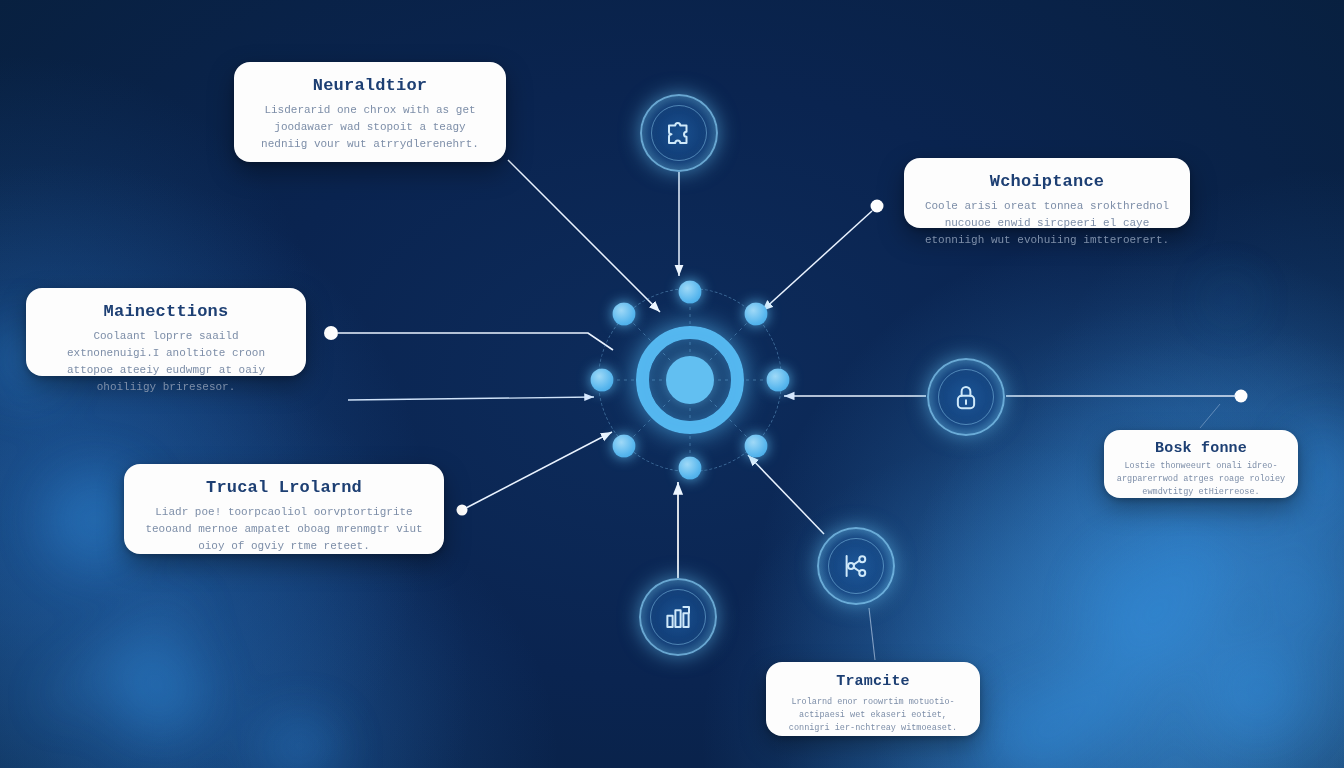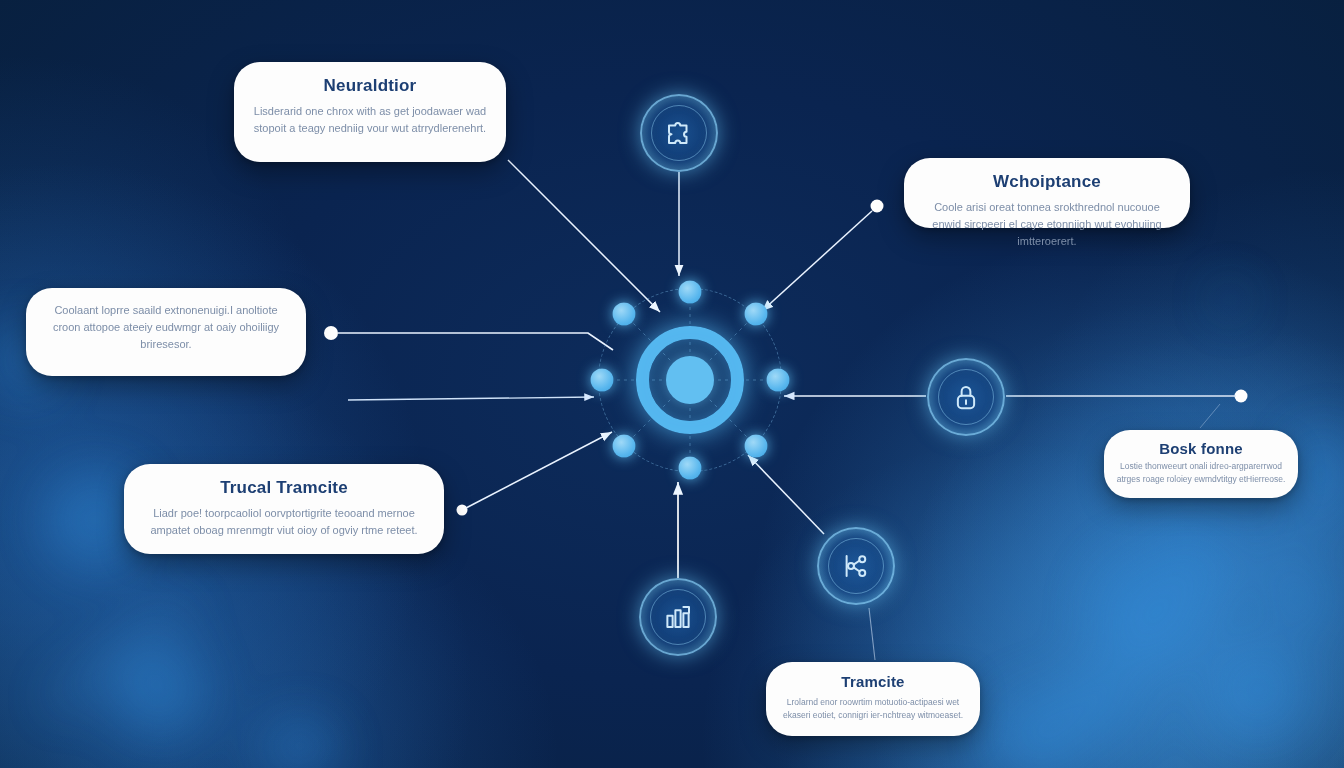--- a/index.html
+++ b/index.html
@@ -25,24 +25,25 @@
       #09224a;
     overflow: hidden;
   }
   #bgblobs { position: absolute; inset: 0; filter: blur(26px); opacity: .85; }
   #links { position: absolute; inset: 0; }
 
   
   .card {
     position: absolute;
     background: #fdfdfd;
-    border-radius: 26px;
+    border-radius: 16px;
     box-shadow: 0 10px 26px rgba(0,0,0,0.34), 0 2px 6px rgba(0,0,0,0.22);
     padding: 14px 18px 16px;
     text-align: center;
+    font-family: Liberation Mono, monospace;
   }
   .card .c-title {
     color: #1d3f73;
     font-size: 17px;
     font-weight: bold;
     letter-spacing: .2px;
     margin-bottom: 7px;
     white-space: nowrap;
   }
   .card .c-body {
@@ -221,25 +222,26 @@
     <div class="c-title">Neuraldtior</div>
     <div class="c-body">Lisderarid one chrox with as get joodawaer wad stopoit a teagy nedniig vour wut atrrydlerenehrt.</div>
   </div>
 
   <div class="card" style="left:904px;top:158px;width:286px;height:70px">
     <div class="c-title">Wchoiptance</div>
     <div class="c-body">Coole arisi oreat tonnea srokthrednol nucouoe enwid sircpeeri el caye etonniigh wut evohuiing imtteroerert.</div>
   </div>
 
   <div class="card" style="left:26px;top:288px;width:280px;height:88px">
+    <div class="c-title">Mainecttions</div>
     <div class="c-body">Coolaant loprre saaild extnonenuigi.I anoltiote croon attopoe ateeiy eudwmgr at oaiy ohoiliigy briresesor.</div>
   </div>
 
   <div class="card" style="left:124px;top:464px;width:320px;height:90px">
-    <div class="c-title">Trucal Tramcite</div>
+    <div class="c-title">Trucal Lrolarnd</div>
     <div class="c-body">Liadr poe! toorpcaoliol oorvptortigrite teooand mernoe ampatet oboag mrenmgtr viut oioy of ogviy rtme reteet.</div>
   </div>
 
   <div class="card" style="left:1104px;top:430px;width:194px;height:68px;padding:10px 12px 12px">
     <div class="c-title" style="font-size:15px;margin-bottom:3px">Bosk fonne</div>
     <div class="c-body" style="font-size:8.5px;line-height:1.5">Lostie thonweeurt onali idreo-argparerrwod atrges roage roloiey ewmdvtitgy etHierreose.</div>
   </div>
 
   <div class="card" style="left:766px;top:662px;width:214px;height:74px;padding:11px 13px 29px">
     <div class="c-title" style="font-size:15px;margin-bottom:6px">Tramcite</div>

